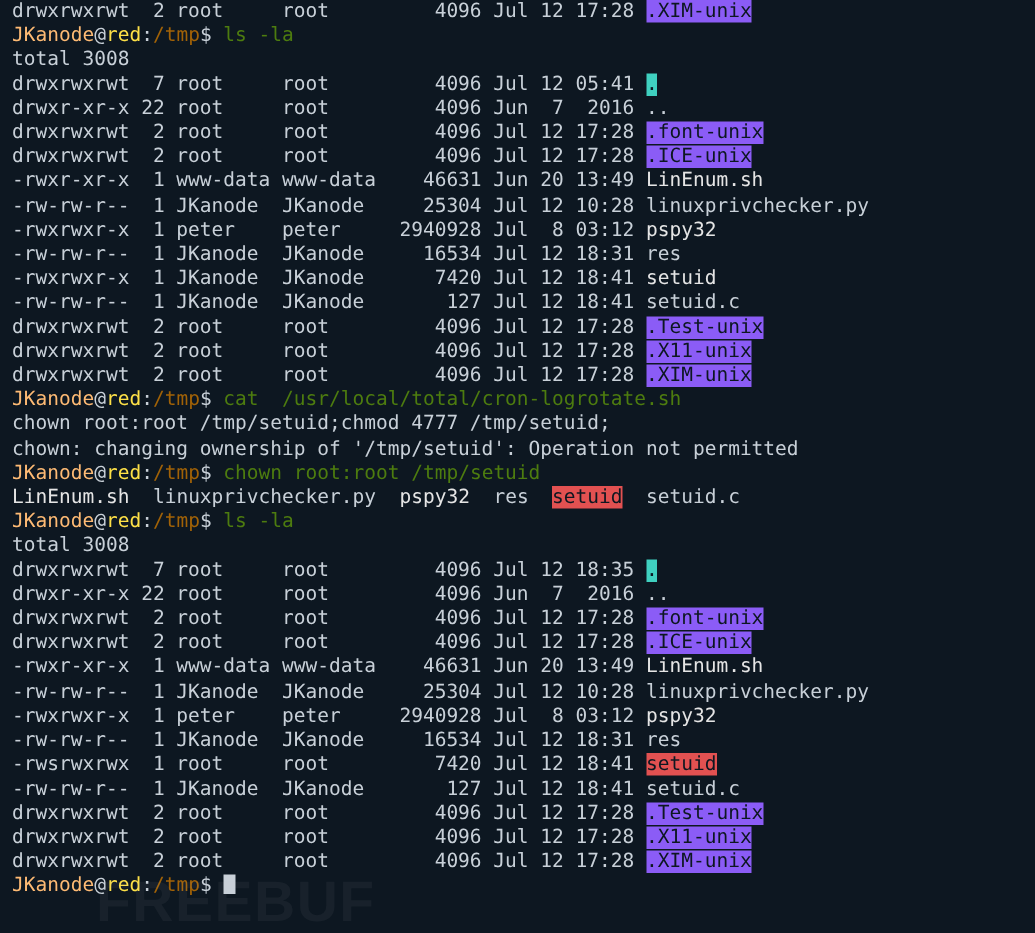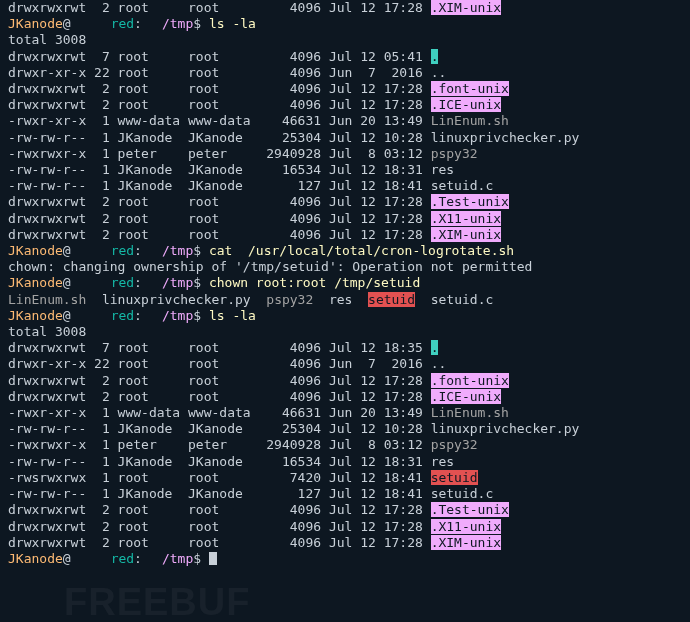--- a/index.html
+++ b/index.html
@@ -13,52 +13,54 @@
     font-family: "DejaVu Sans Mono", "Menlo", "Consolas", monospace;
     font-size: 13px;
     line-height: 16.2px;
     color: #c8d0d8;
     padding: 0 8px;
     box-sizing: border-box;
   }
   .line { white-space: pre; }
   .user { color: #fdba74; }       
   .at   { color: #c8d0d8; }
-  .host { color: #14b8a6; margin-left: 40px; }       
-  .path { color: #f0abfc; margin-left: 20px; }       
+  .host { color: #fde047; }       
+  .path { color: #a16207; }       
   .dollar { color: #c8d0d8; }
-  .cmd  { color: #fef9c3; }
+  .cmd  { color: #4d7c0f; }
   .dir-current { background: #3fd0c0; color: #0d1721; } 
-  .hl-teal { background: #f0abfc; color: #0d1721; }     
-  .green { color: #a3a3a3; }       
+  .hl-teal { background: #8b5cf6; color: #0d1721; }     
+  .green { color: #e5e5e5; }       
   .red-bg { background: #e25151; color: #0d1721; }
   .dim { color: #c8d0d8; }
   .cursor { display:inline-block; width:8px; height:13px; background:#c8d0d8; vertical-align:-2px; }
   .wm { position:absolute; left:64px; bottom:12px; font-size:38px; color:rgba(200,200,200,0.06); font-family:sans-serif; font-weight:bold; letter-spacing:1px; }
 </style>
 </head>
 <body>
 
 <div id="term">
     <div class="line"><span>drwxrwxrwt  2 root     root         4096 Jul 12 17:28 </span><span class="hl-teal">.XIM-unix</span></div>
     <div class="line"><span class="user">JKanode</span><span class="at">@</span><span class="host">red</span><span class="dim">:</span><span class="path">/tmp</span><span class="dollar">$ </span><span class="cmd">ls -la</span></div>
     <div class="line">total 3008</div>
     <div class="line"><span>drwxrwxrwt  7 root     root         4096 Jul 12 05:41 </span><span class="dir-current">.</span></div>
     <div class="line"><span>drwxr-xr-x 22 root     root         4096 Jun  7  2016 </span><span class="dim">..</span></div>
     <div class="line"><span>drwxrwxrwt  2 root     root         4096 Jul 12 17:28 </span><span class="hl-teal">.font-unix</span></div>
     <div class="line"><span>drwxrwxrwt  2 root     root         4096 Jul 12 17:28 </span><span class="hl-teal">.ICE-unix</span></div>
     <div class="line"><span>-rwxr-xr-x  1 www-data www-data    46631 Jun 20 13:49 </span><span class="green">LinEnum.sh</span></div>
     <div class="line"><span>-rw-rw-r--  1 JKanode  JKanode     25304 Jul 12 10:28 </span><span class="dim">linuxprivchecker.py</span></div>
     <div class="line"><span>-rwxrwxr-x  1 peter    peter     2940928 Jul  8 03:12 </span><span class="green">pspy32</span></div>
     <div class="line"><span>-rw-rw-r--  1 JKanode  JKanode     16534 Jul 12 18:31 </span><span class="dim">res</span></div>
+    <div class="line"><span>-rwxrwxr-x  1 JKanode  JKanode      7420 Jul 12 18:41 </span><span class="green">setuid</span></div>
     <div class="line"><span>-rw-rw-r--  1 JKanode  JKanode       127 Jul 12 18:41 </span><span class="dim">setuid.c</span></div>
     <div class="line"><span>drwxrwxrwt  2 root     root         4096 Jul 12 17:28 </span><span class="hl-teal">.Test-unix</span></div>
     <div class="line"><span>drwxrwxrwt  2 root     root         4096 Jul 12 17:28 </span><span class="hl-teal">.X11-unix</span></div>
     <div class="line"><span>drwxrwxrwt  2 root     root         4096 Jul 12 17:28 </span><span class="hl-teal">.XIM-unix</span></div>
     <div class="line"><span class="user">JKanode</span><span class="at">@</span><span class="host">red</span><span class="dim">:</span><span class="path">/tmp</span><span class="dollar">$ </span><span class="cmd">cat  /usr/local/total/cron-logrotate.sh</span></div>
+    <div class="line">chown root:root /tmp/setuid;chmod 4777 /tmp/setuid;</div>
     <div class="line">chown: changing ownership of '/tmp/setuid': Operation not permitted</div>
     <div class="line"><span class="user">JKanode</span><span class="at">@</span><span class="host">red</span><span class="dim">:</span><span class="path">/tmp</span><span class="dollar">$ </span><span class="cmd">chown root:root /tmp/setuid</span></div>
     <div class="line"><span class="green">LinEnum.sh</span>  <span class="dim">linuxprivchecker.py</span>  <span class="green">pspy32</span>  <span class="dim">res</span>  <span class="red-bg">setuid</span>  <span class="dim">setuid.c</span></div>
     <div class="line"><span class="user">JKanode</span><span class="at">@</span><span class="host">red</span><span class="dim">:</span><span class="path">/tmp</span><span class="dollar">$ </span><span class="cmd">ls -la</span></div>
     <div class="line">total 3008</div>
     <div class="line"><span>drwxrwxrwt  7 root     root         4096 Jul 12 18:35 </span><span class="dir-current">.</span></div>
     <div class="line"><span>drwxr-xr-x 22 root     root         4096 Jun  7  2016 </span><span class="dim">..</span></div>
     <div class="line"><span>drwxrwxrwt  2 root     root         4096 Jul 12 17:28 </span><span class="hl-teal">.font-unix</span></div>
     <div class="line"><span>drwxrwxrwt  2 root     root         4096 Jul 12 17:28 </span><span class="hl-teal">.ICE-unix</span></div>
     <div class="line"><span>-rwxr-xr-x  1 www-data www-data    46631 Jun 20 13:49 </span><span class="green">LinEnum.sh</span></div>

